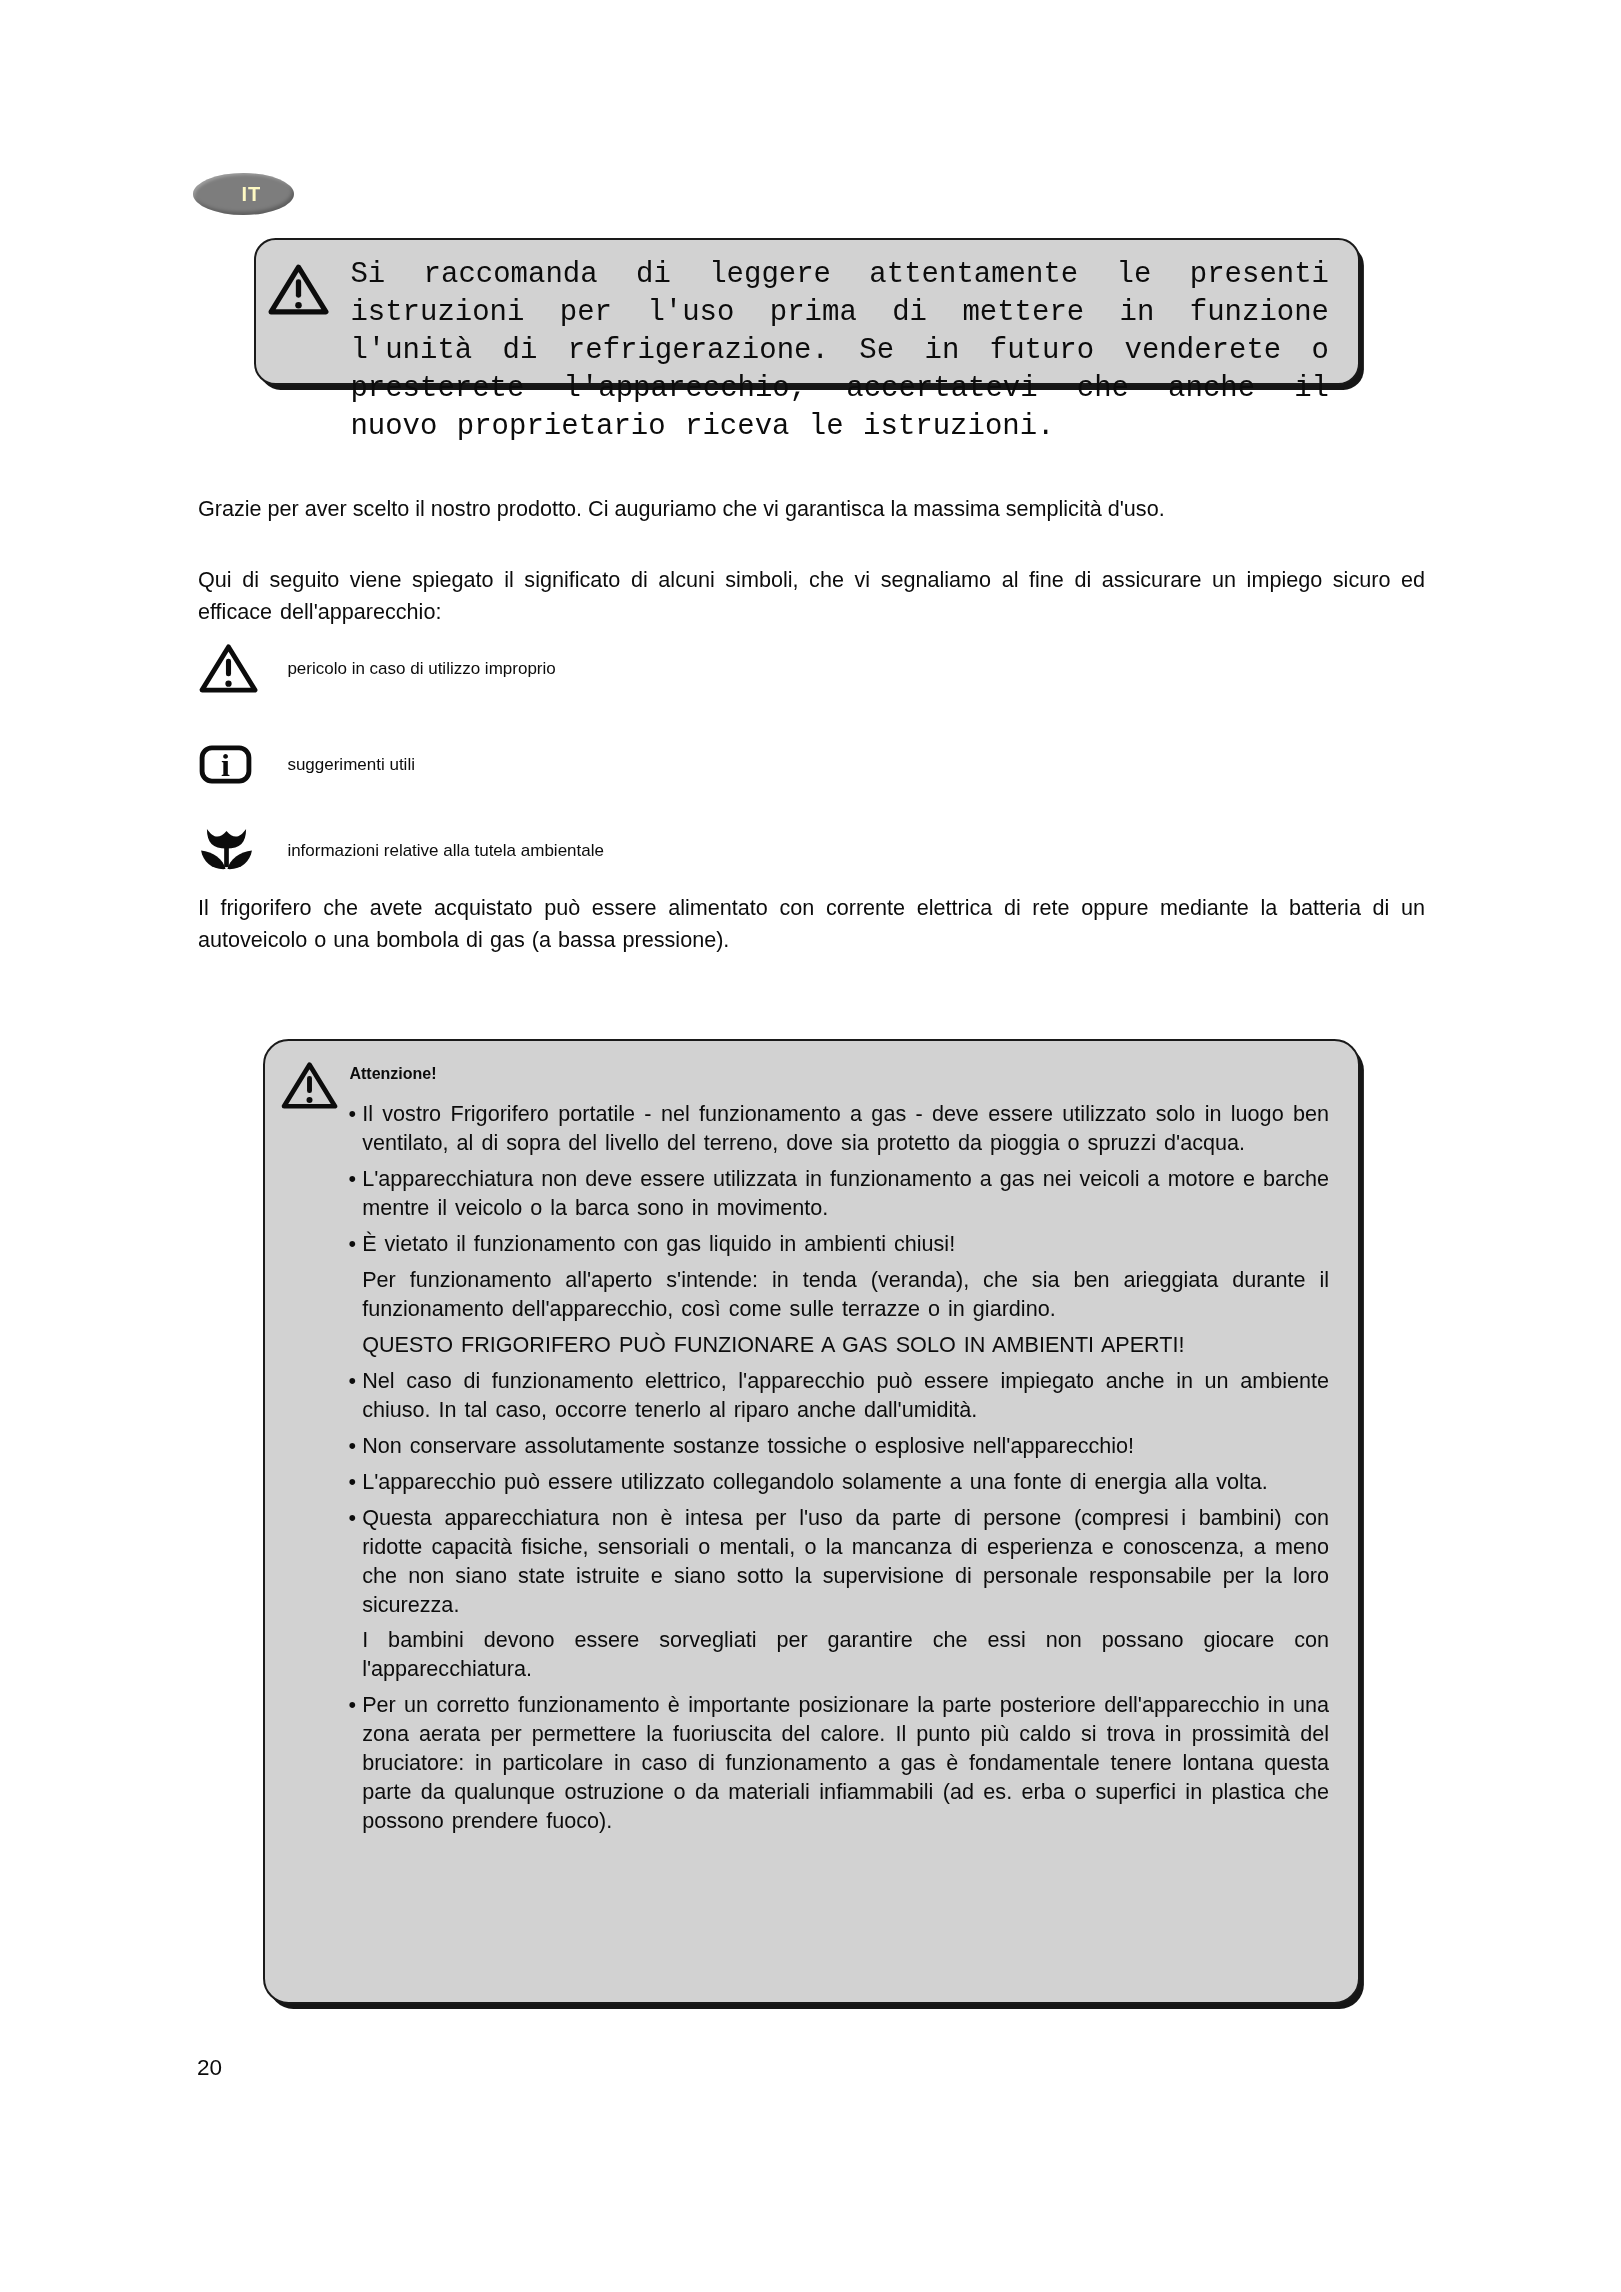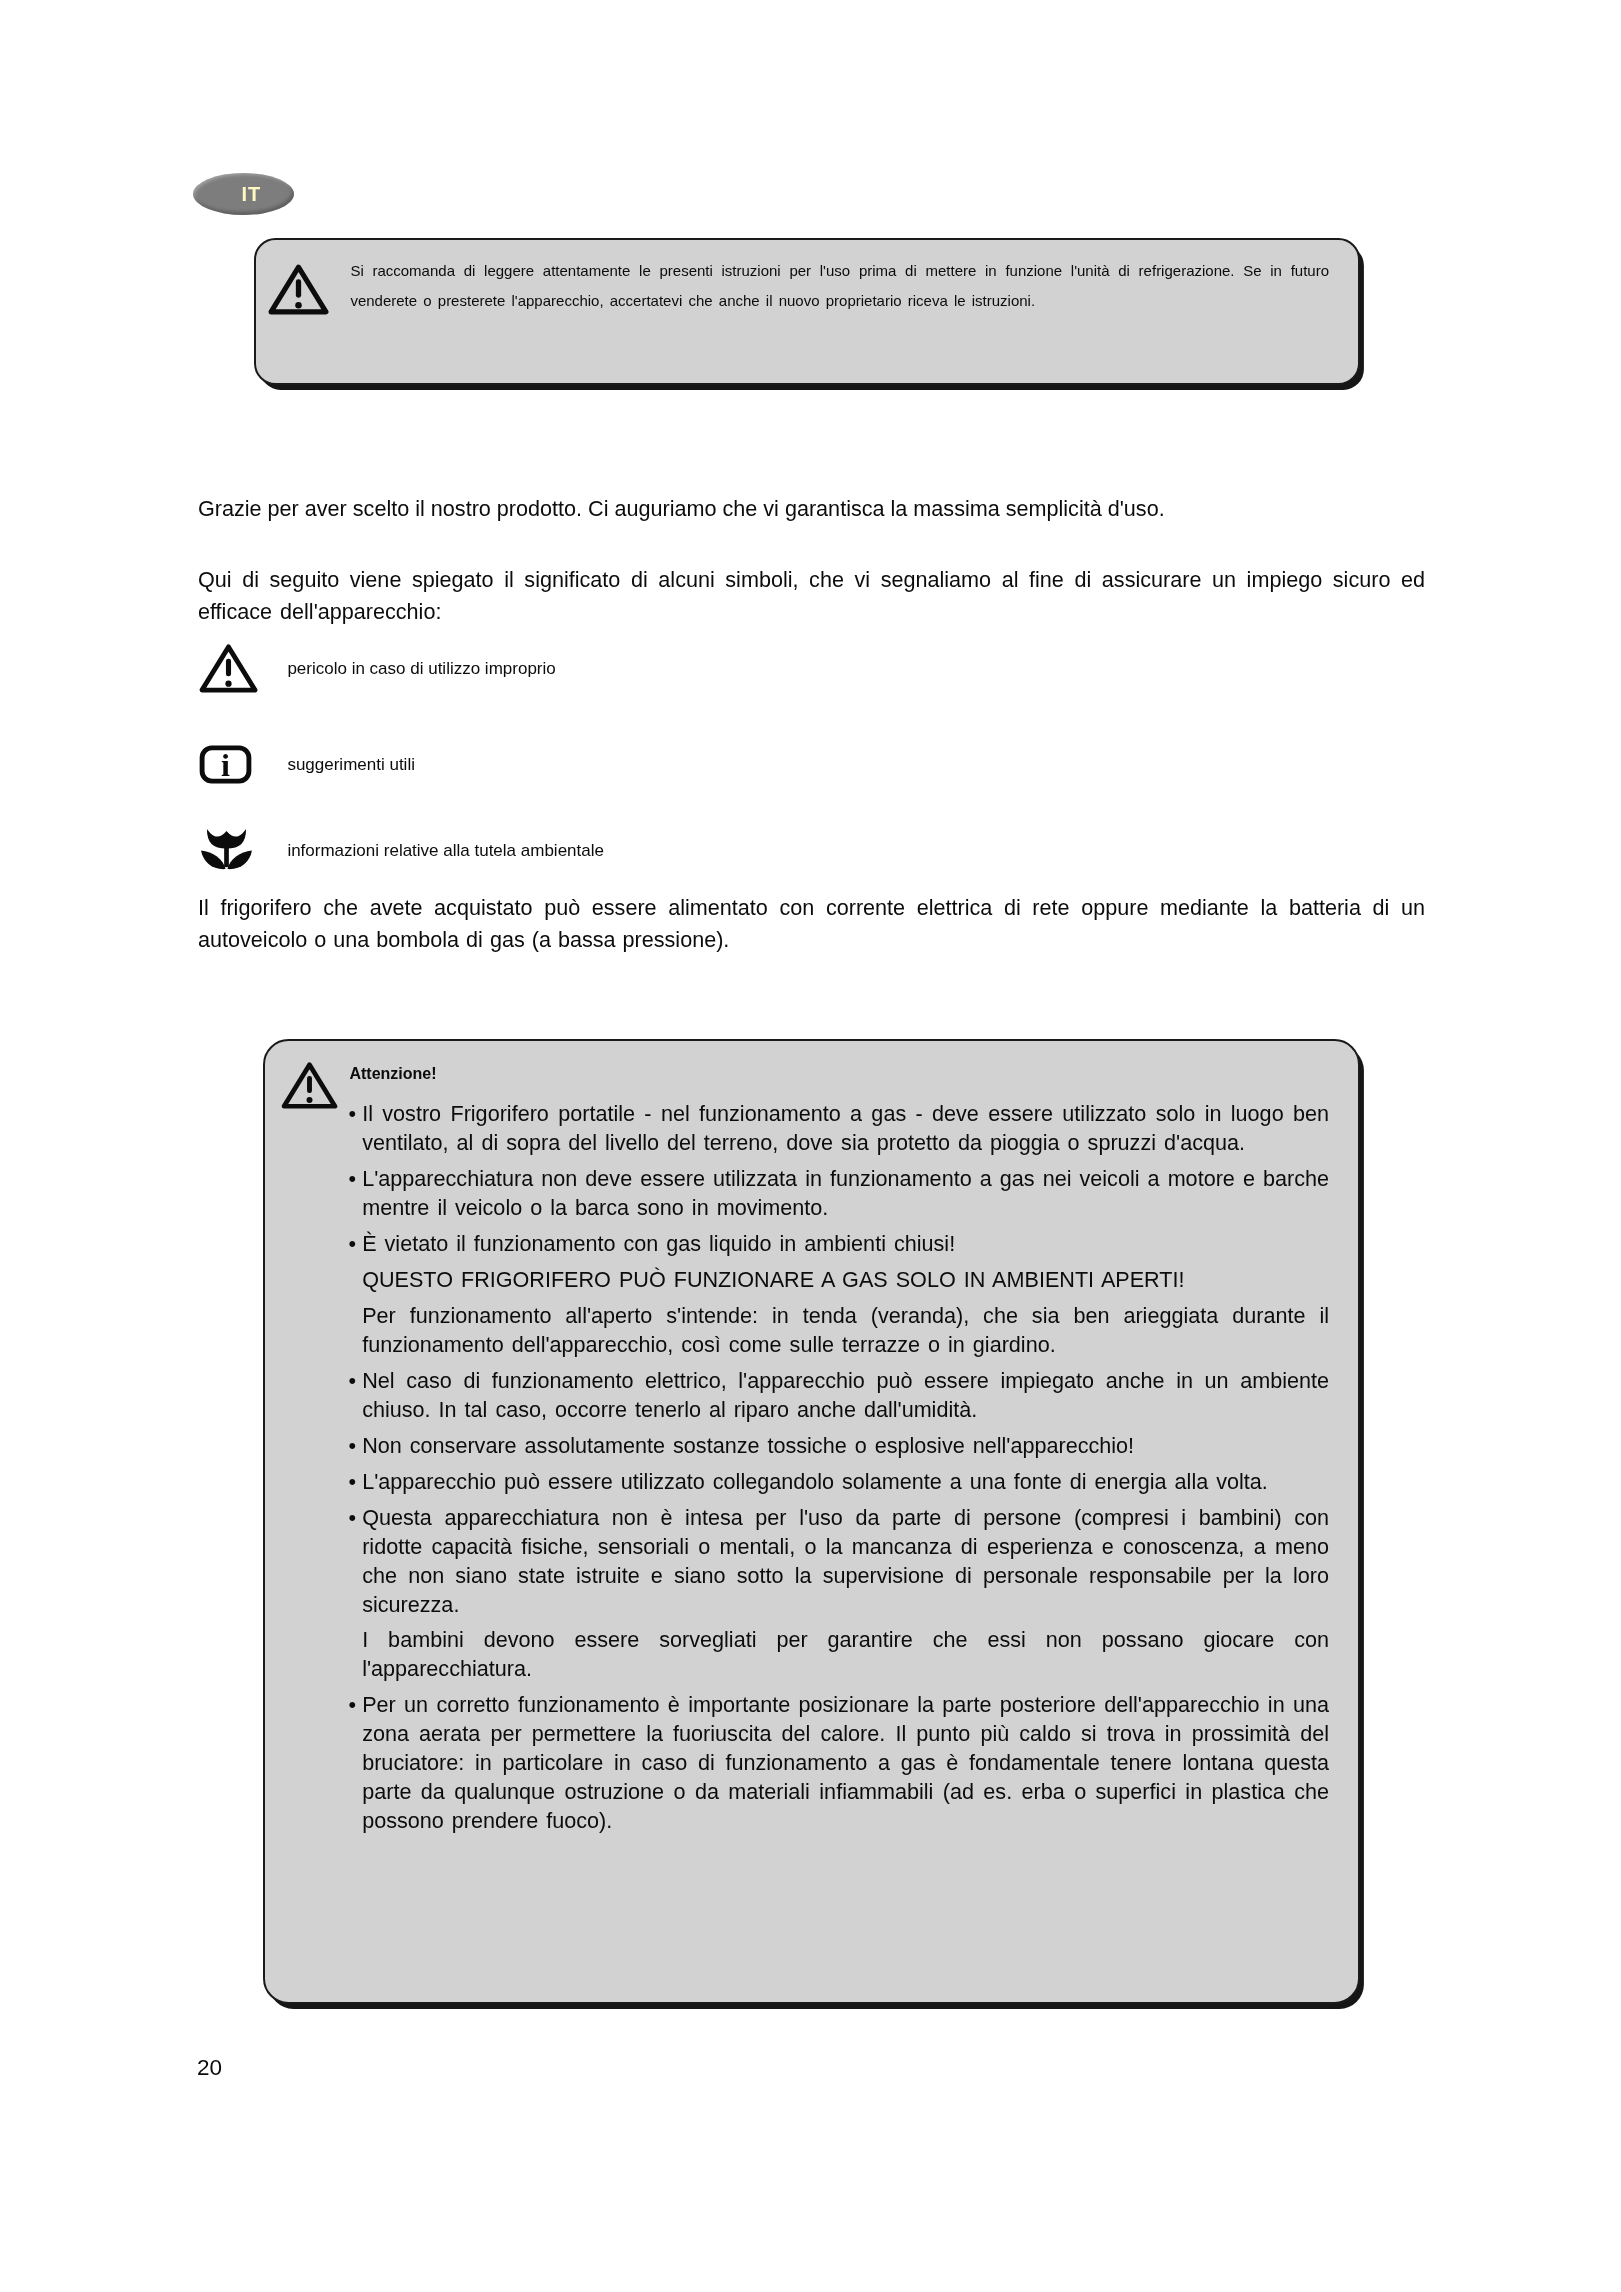--- a/index.html
+++ b/index.html
@@ -39,23 +39,24 @@
   }
   .top-warning{
     left:254px;top:238px;width:1106px;height:147px;
     border-radius:21.6px;
     display:flex;align-items:flex-start;
     padding:15.7px 29px 0 11.8px;
   }
   .top-warning .tri-col{width:61px;flex:0 0 61px;margin-top:7.8px;}
   .top-warning p{
     margin-left:21.6px;flex:1;
-    font-size:15px;line-height:30px;
+    font-size:29px;line-height:38px;
     text-align:justify;
     word-spacing:2px;
+    font-family:Liberation Mono, monospace;
   }
   
   .para{
     position:absolute;left:198px;width:1227px;
     font-size:21.6px;line-height:32px;
   }
   .para-grazie{top:493px;}
   .para-qui{top:540px;text-align:justify;word-spacing:2px;margin-top:24px;}
   .para-power{top:892px;text-align:justify;word-spacing:1px;}
   
@@ -170,22 +171,22 @@
         <rect class="fill" x="27.4" y="16" width="5.2" height="18" rx="2.4"></rect>
         <circle class="fill" cx="30" cy="41.5" r="3.2"></circle>
       </svg>
     </span>
     <div class="att-content">
       <div class="att-title">Attenzione!</div>
       <div class="att-items">
           <div class="warn-item"><span class="bullet">•</span><span>Il vostro Frigorifero portatile - </span><span class="bold">nel funzionamento a gas</span><span> - deve essere utilizzato solo in luogo ben ventilato, al di sopra del livello del terreno, dove sia protetto da pioggia o spruzzi d'acqua.</span></div>
           <div class="warn-item"><span class="bullet">•</span><span>L'apparecchiatura non </span><span class="bold">deve essere utilizzata in funzionamento a gas nei veicoli a motore e barche</span><span> mentre il veicolo o la barca sono in movimento.</span></div>
           <div class="warn-item"><span class="bullet">•</span><span>È vietato il funzionamento con gas liquido in ambienti chiusi!</span></div>
+          <div class="warn-item"><span>Per funzionamento all'aperto s'intende: in tenda (veranda), che sia ben arieggiata durante il funzionamento dell'apparecchio, così come sulle terrazze o in giardino.</span></div>
           <div class="warn-item"><span class="bold">QUESTO FRIGORIFERO PUÒ FUNZIONARE A GAS SOLO IN AMBIENTI APERTI!</span></div>
-          <div class="warn-item"><span>Per funzionamento all'aperto s'intende: in tenda (veranda), che sia ben arieggiata durante il funzionamento dell'apparecchio, così come sulle terrazze o in giardino.</span></div>
           <div class="warn-item"><span class="bullet">•</span><span>Nel caso di funzionamento elettrico, l'apparecchio può essere impiegato anche in un ambiente chiuso. In tal caso, occorre tenerlo al riparo anche dall'umidità.</span></div>
           <div class="warn-item"><span class="bullet">•</span><span>Non conservare assolutamente sostanze tossiche o esplosive nell'apparecchio!</span></div>
           <div class="warn-item"><span class="bullet">•</span><span>L'apparecchio può essere utilizzato collegandolo solamente a una fonte di energia alla volta.</span></div>
           <div class="warn-item"><span class="bullet">•</span><span>Questa apparecchiatura non è intesa per l'uso da parte di persone (compresi i bambini) con ridotte capacità fisiche, sensoriali o mentali, o la mancanza di esperienza e conoscenza, a meno che non siano state istruite e siano sotto la supervisione di personale responsabile per la loro sicurezza.</span></div>
           <div class="warn-item"><span>I bambini devono essere sorvegliati per garantire che essi non possano giocare con l'apparecchiatura.</span></div>
           <div class="warn-item"><span class="bullet">•</span><span>Per un corretto funzionamento è importante posizionare la parte posteriore dell'apparecchio in una zona aerata per permettere la fuoriuscita del calore. Il punto più caldo si trova in prossimità del bruciatore: </span><span class="bold">in particolare in caso di funzionamento a gas</span><span> è fondamentale tenere lontana questa parte da qualunque ostruzione o da materiali infiammabili (ad es. erba o superfici in plastica che possono prendere fuoco).</span></div>
         </div>
     </div>
   </div>
 

